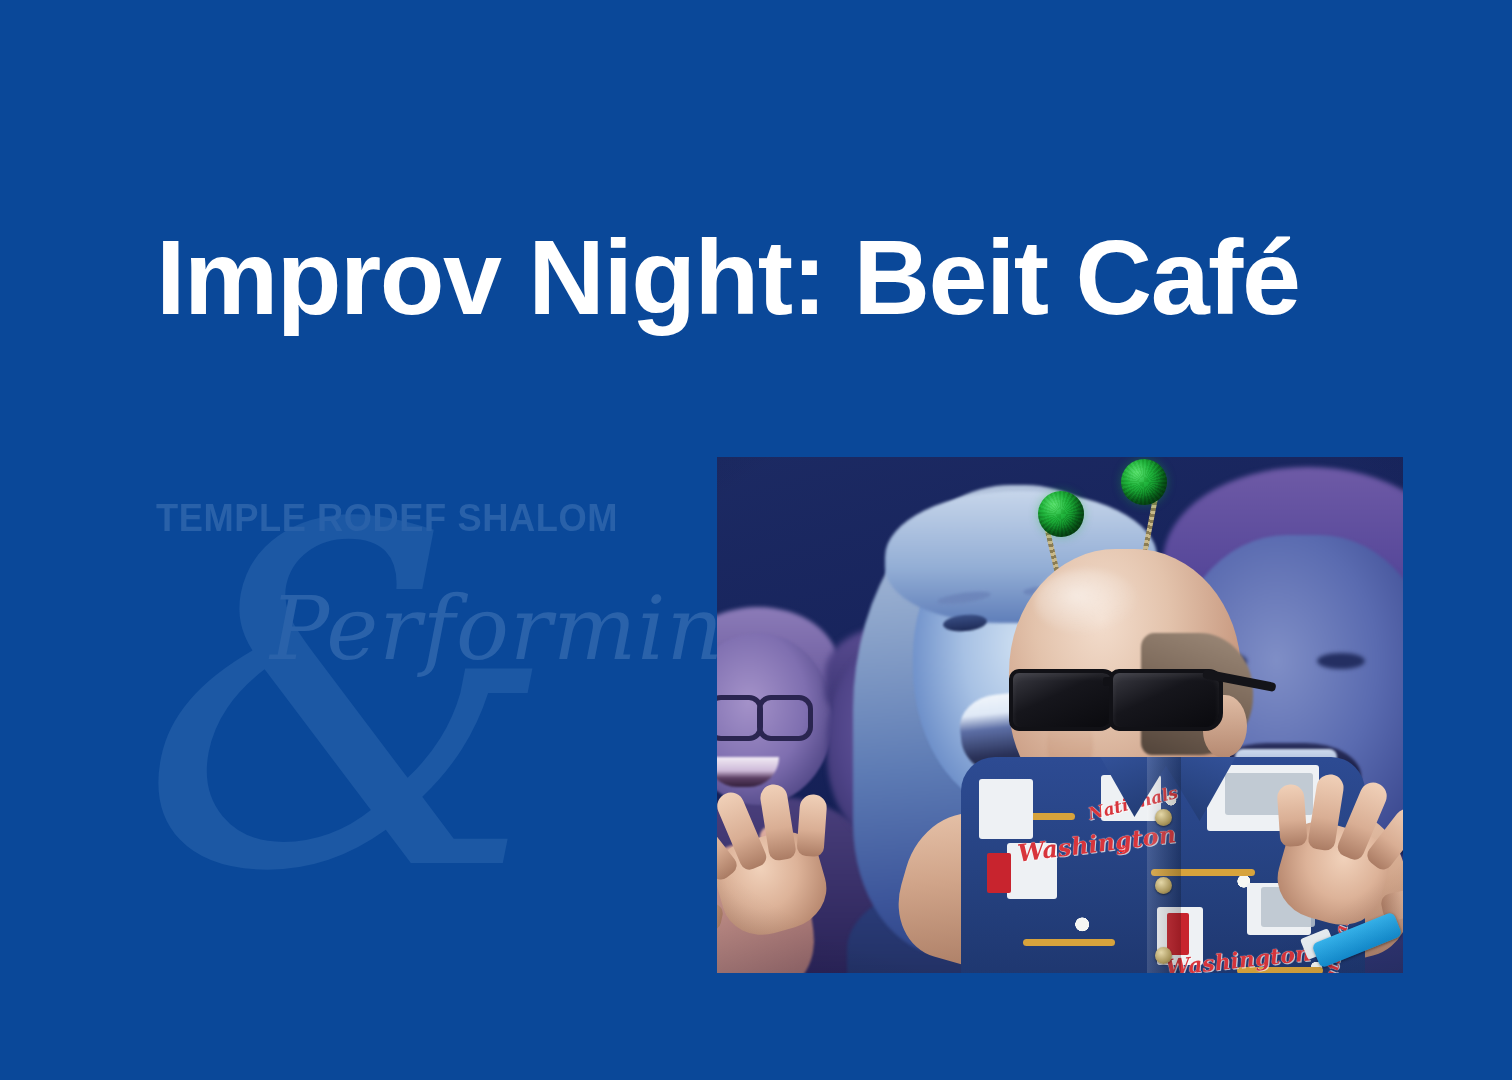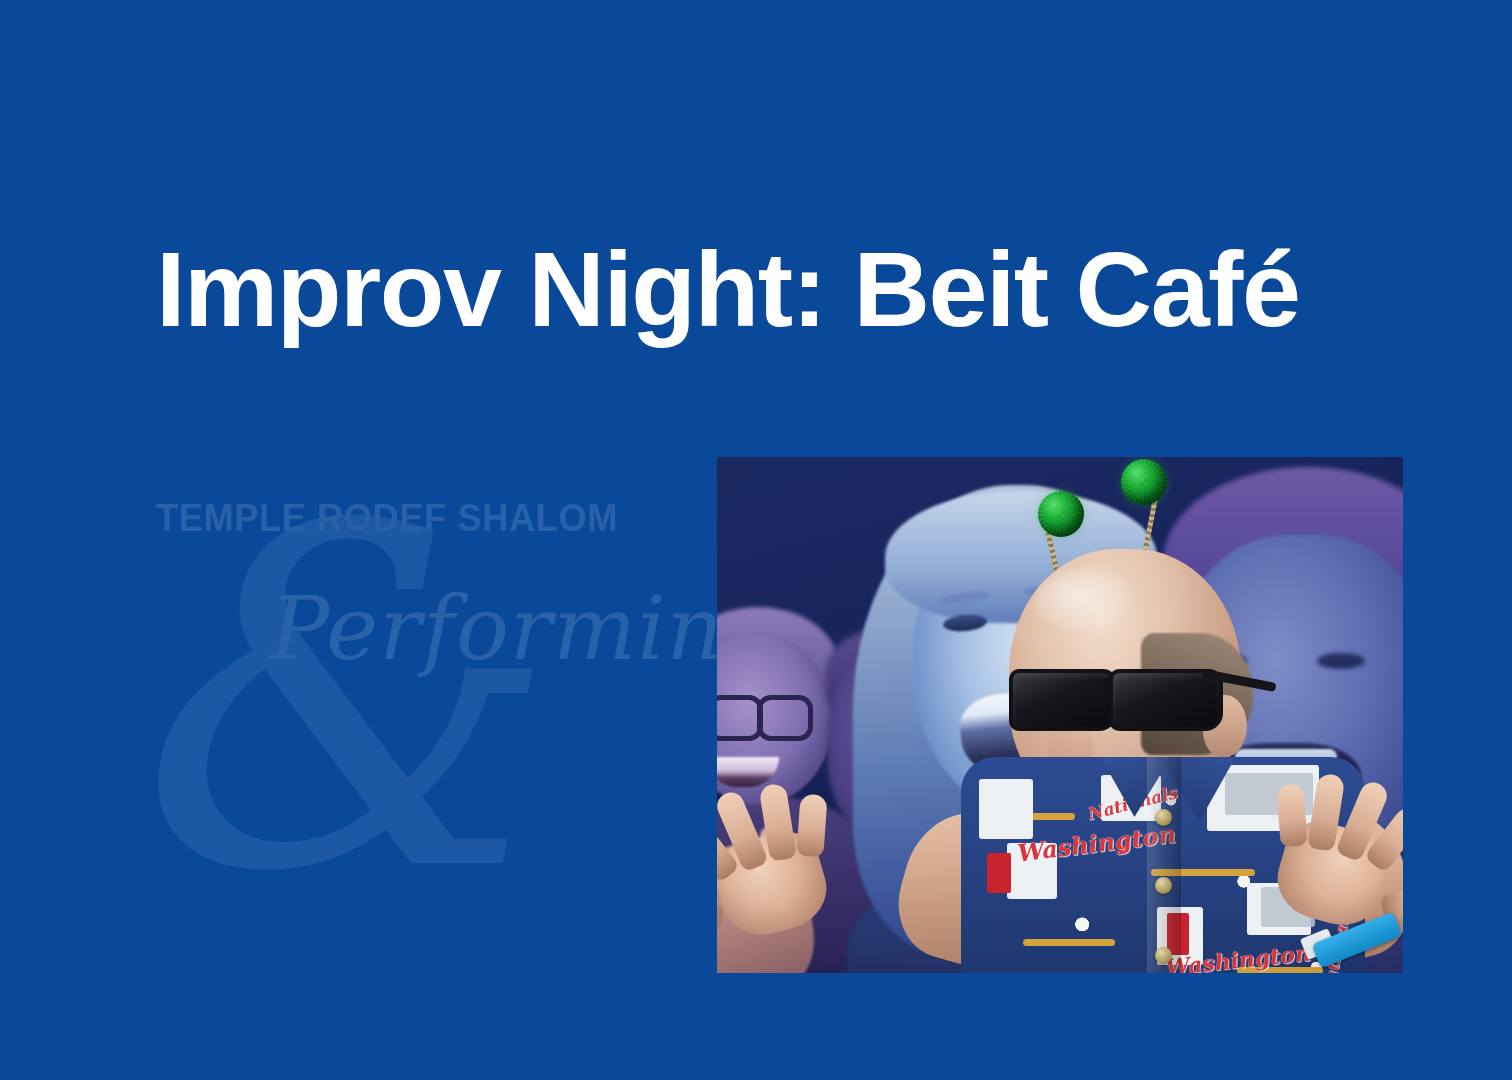--- a/index.html
+++ b/index.html
@@ -16,21 +16,20 @@
   .title{
     position:absolute;
     left:156px; top:218px;
     font-size:106px;
     font-weight:700;
     letter-spacing:-1.5px;
     color:#ffffff;
     line-height:1.12;
     white-space:nowrap;
     font-family:"Liberation Sans", sans-serif;
-    margin-top:12px;
   }
 
   
   .logo{
     position:absolute;
     left:150px; top:470px;
     width:560px; height:460px;
   }
   .logo-amp{
     position:absolute;

